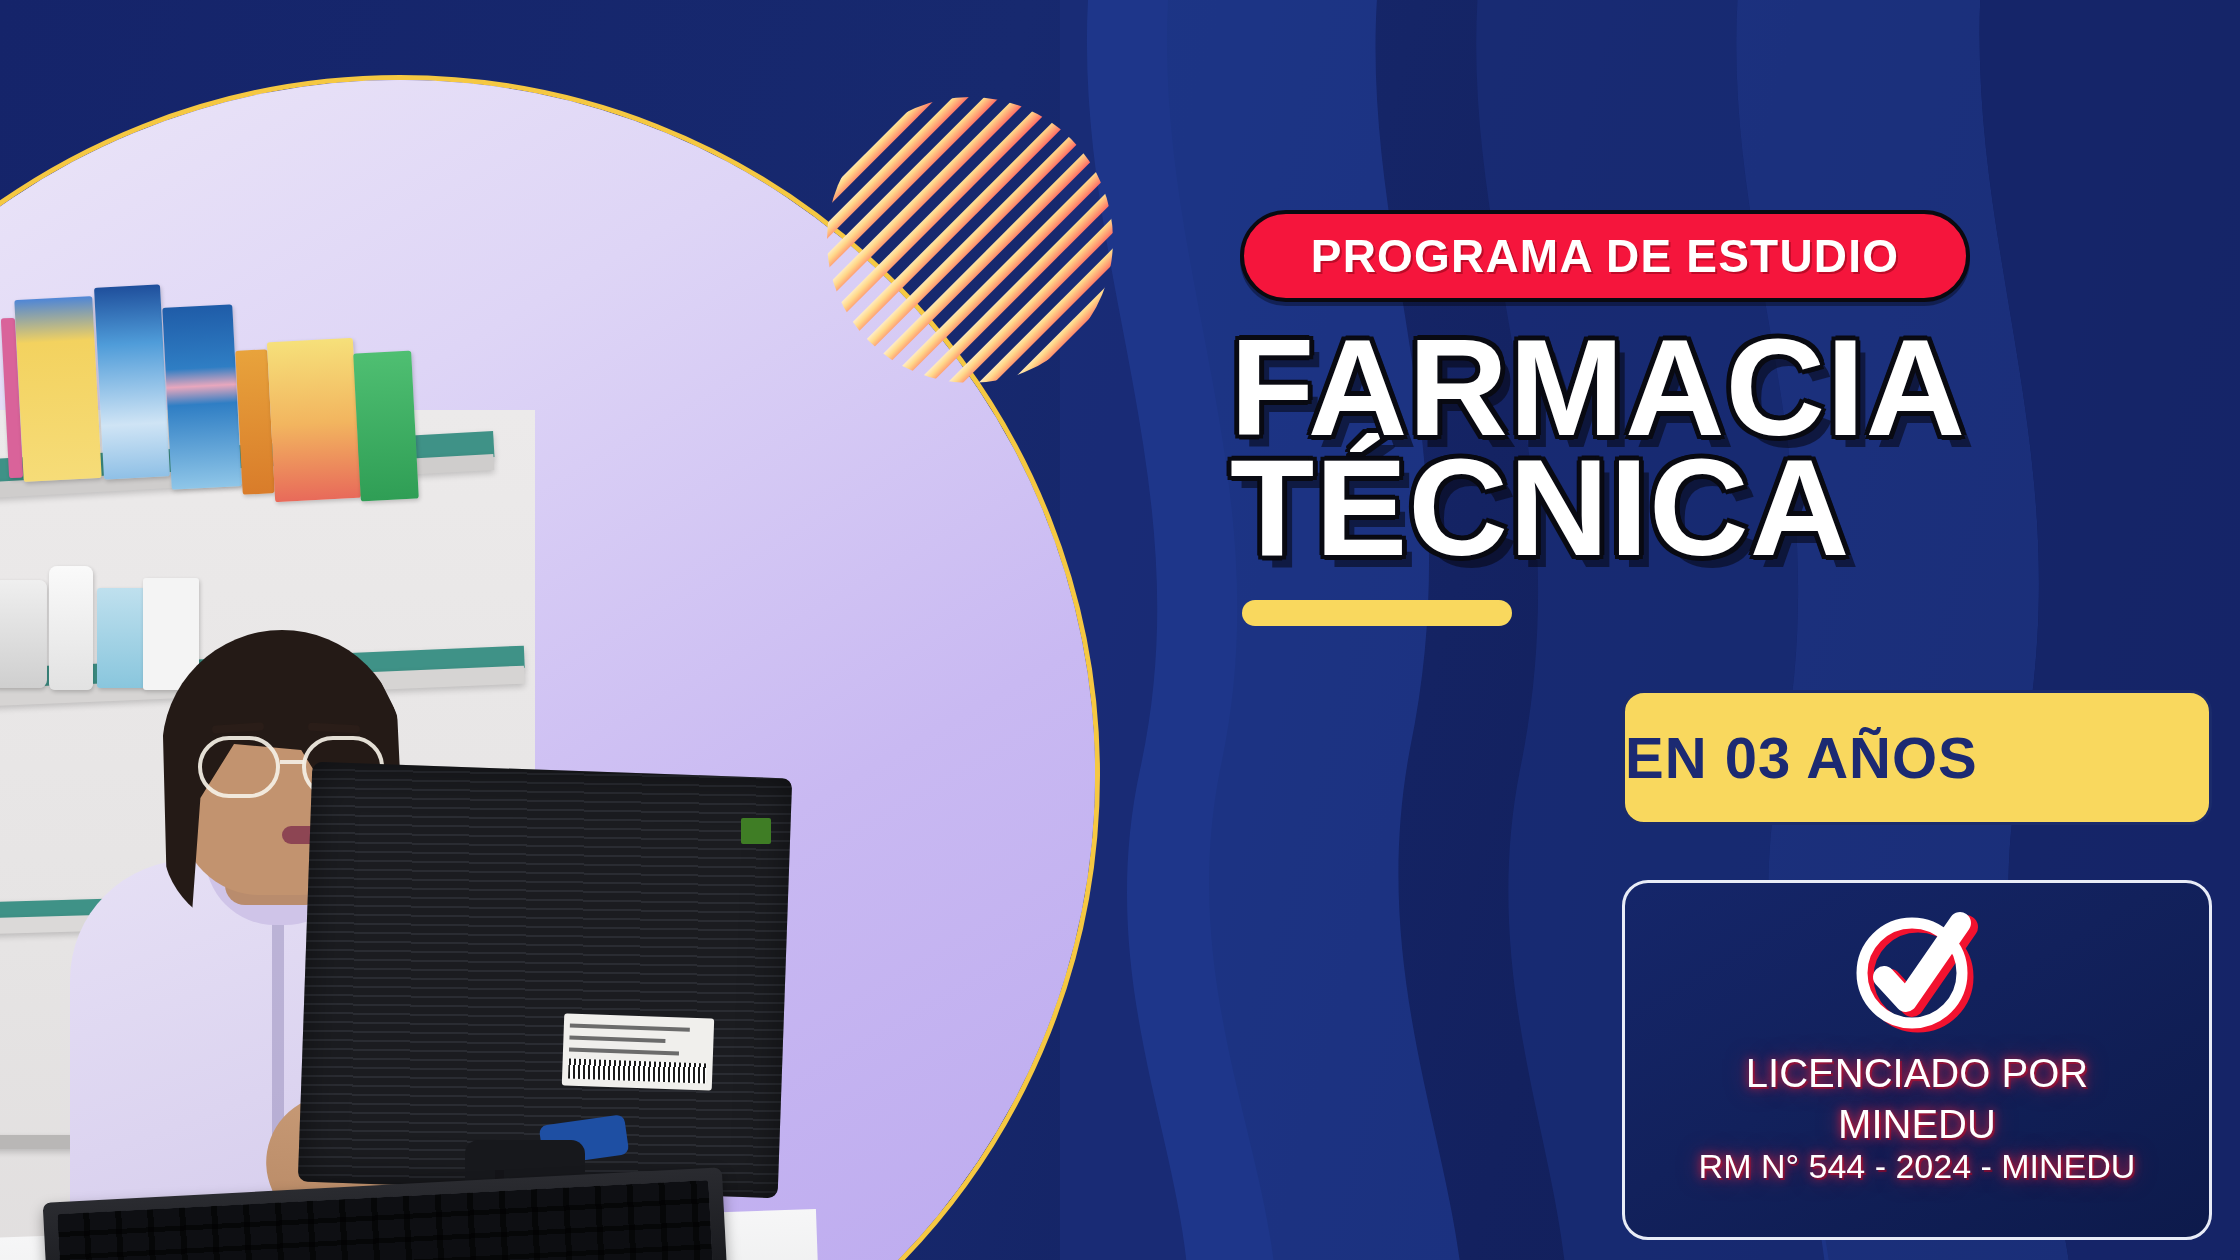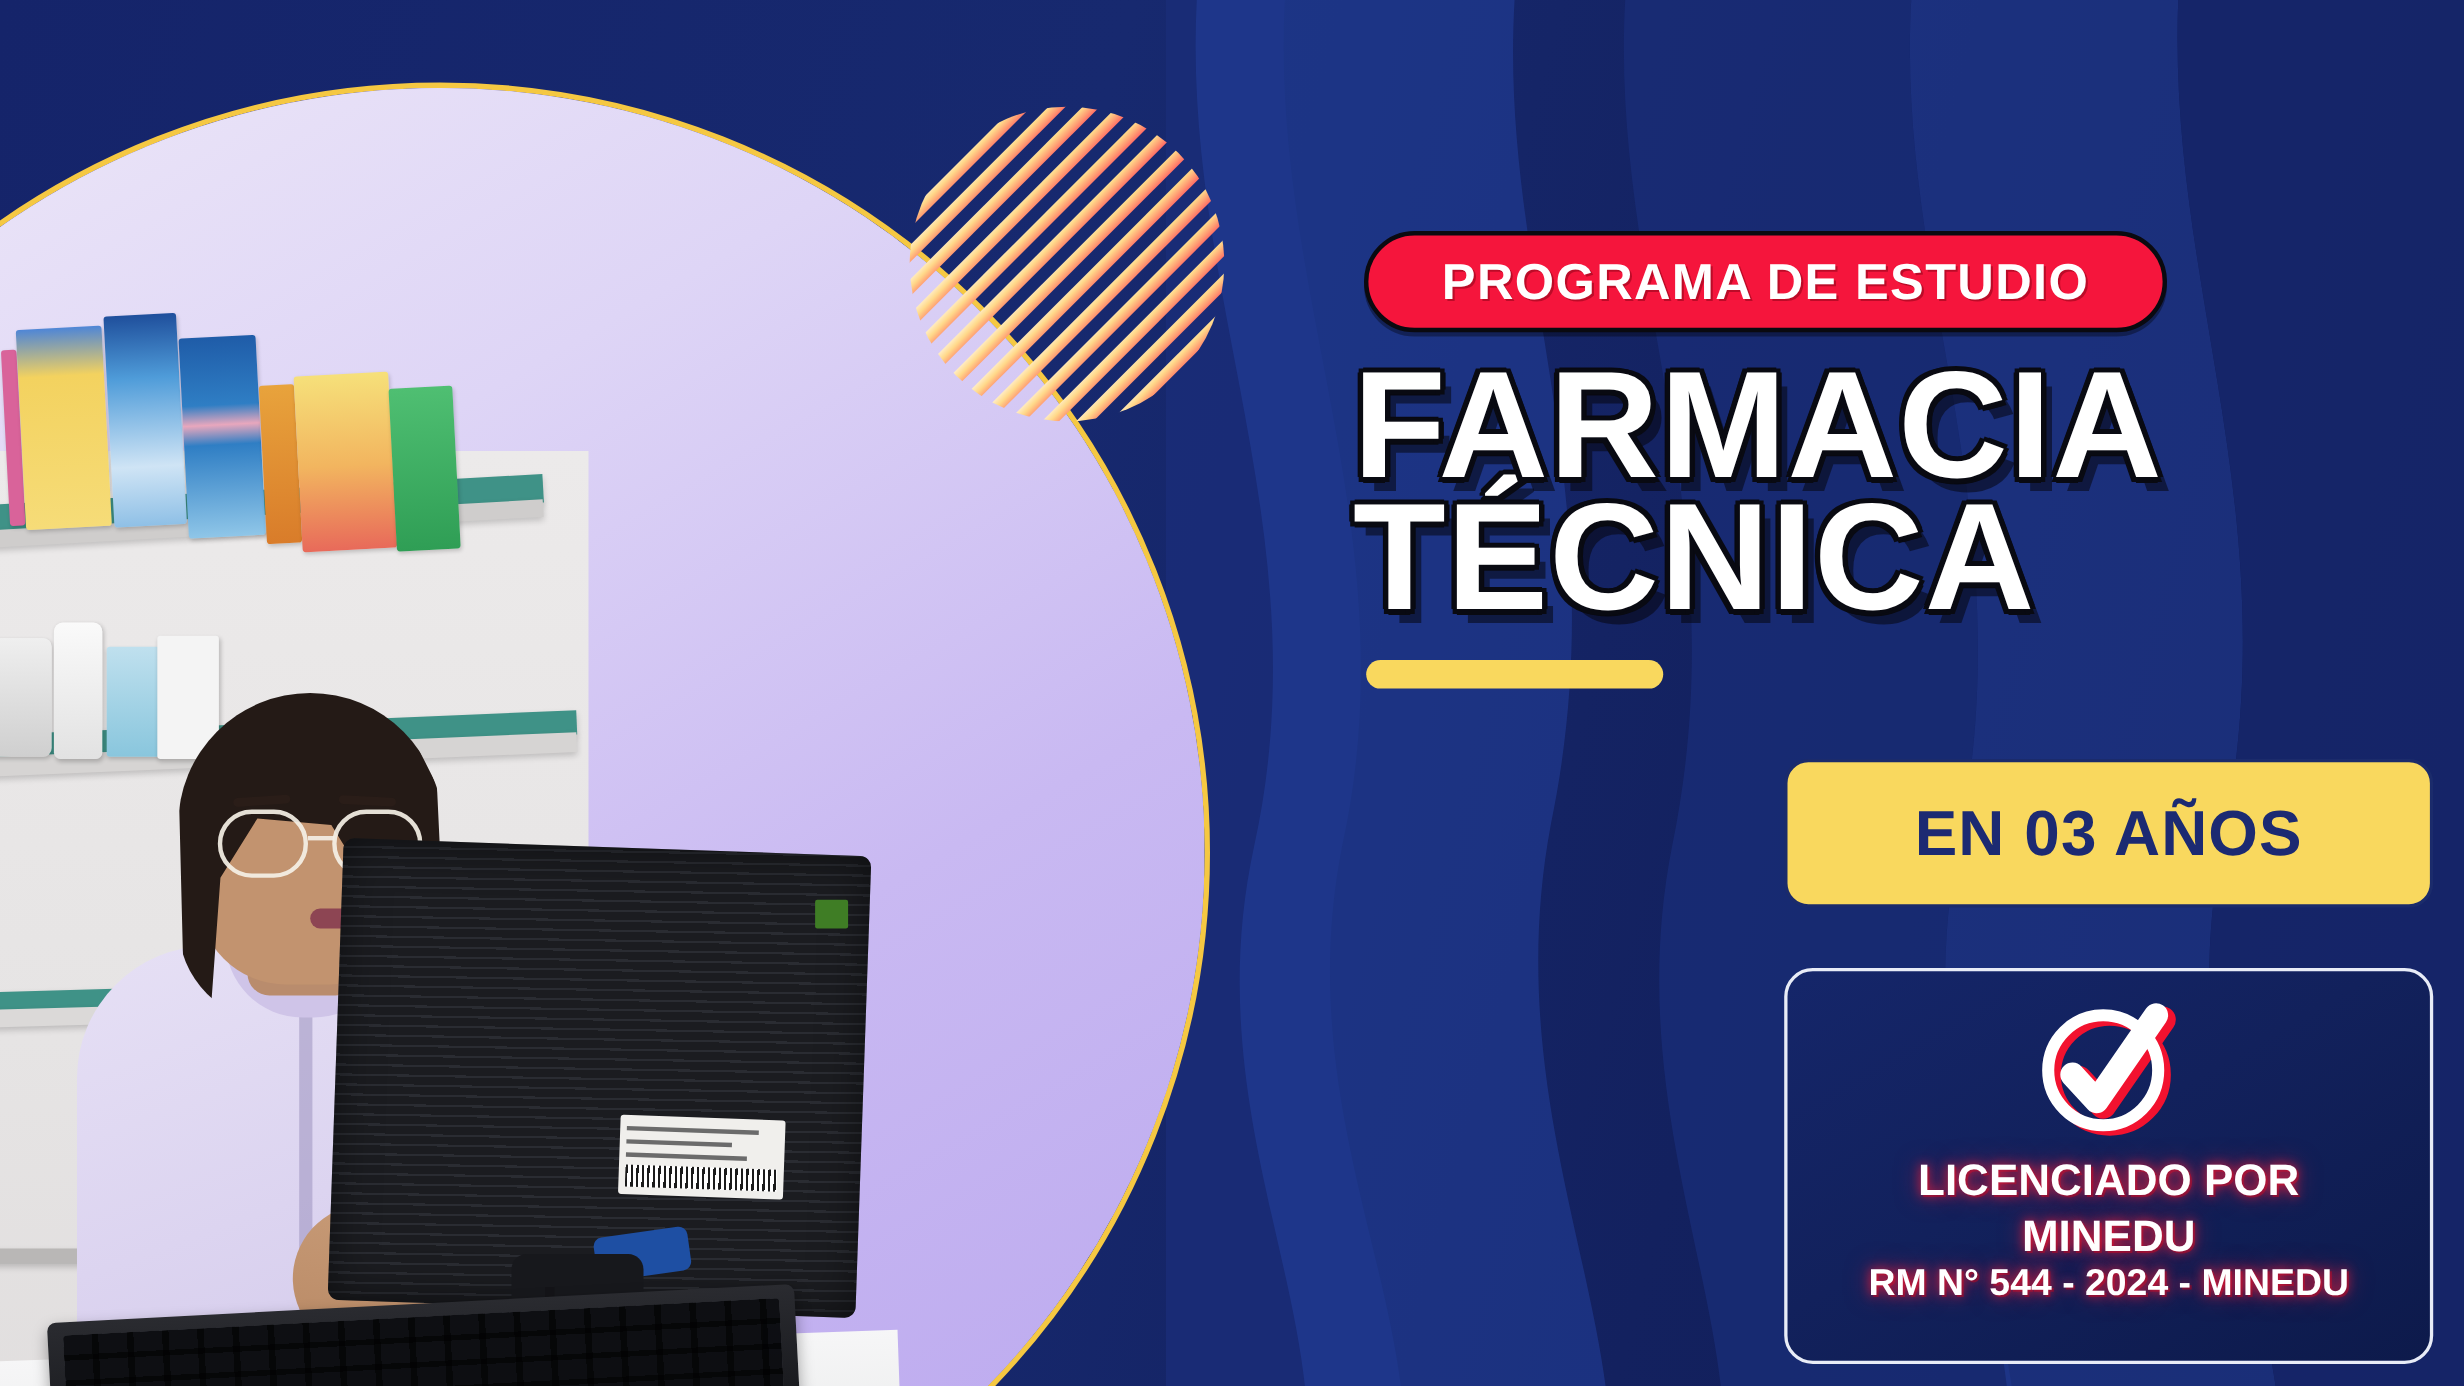--- a/index.html
+++ b/index.html
@@ -157,33 +157,33 @@
   .title-2 { top:438px; }
 
   .underline {
     position:absolute; left:12px; top:600px; width:270px; height:26px;
     background:#f9d85e; border-radius:13px;
   }
 
   .pill-yellow {
     position:absolute; left:392px; top:690px; width:590px; height:135px;
     background:#f9d85e; border:3px solid #1b2b6b; border-radius:22px;
-    display:flex; align-items:center; justify-content:center;
+    display:flex; align-items:center; 
   }
   .pill-yellow span { color:#1c2a72; font-size:58px; font-weight:bold; letter-spacing:1px; }
 
   .lic-card {
     position:absolute; left:392px; top:880px; width:590px; height:360px;
     background:linear-gradient(150deg,#15266a 0%,#12215c 45%,#0d1a4b 100%);
     border:3px solid #e8ecf7; border-radius:26px;
     display:flex; flex-direction:column; align-items:center; padding-top:22px;
   }
   .check-icon { position:relative; width:150px; height:140px; }
   .lic-line {
-    color:#fff; font-weight:bold; text-align:center; line-height:1.12;
+    color:#fff; font-weight:normal; text-align:center; line-height:1.12;
     text-shadow:0 0 10px rgba(232,30,60,.95), 0 0 22px rgba(232,30,60,.6), 2px 2px 0 rgba(180,0,25,.5);
   }
   .lic-main { font-size:40px; margin-top:6px; }
   .lic-sub  { font-size:34px; }
 </style>
 </head>
 <body>
 
 <div class="poster">
 

